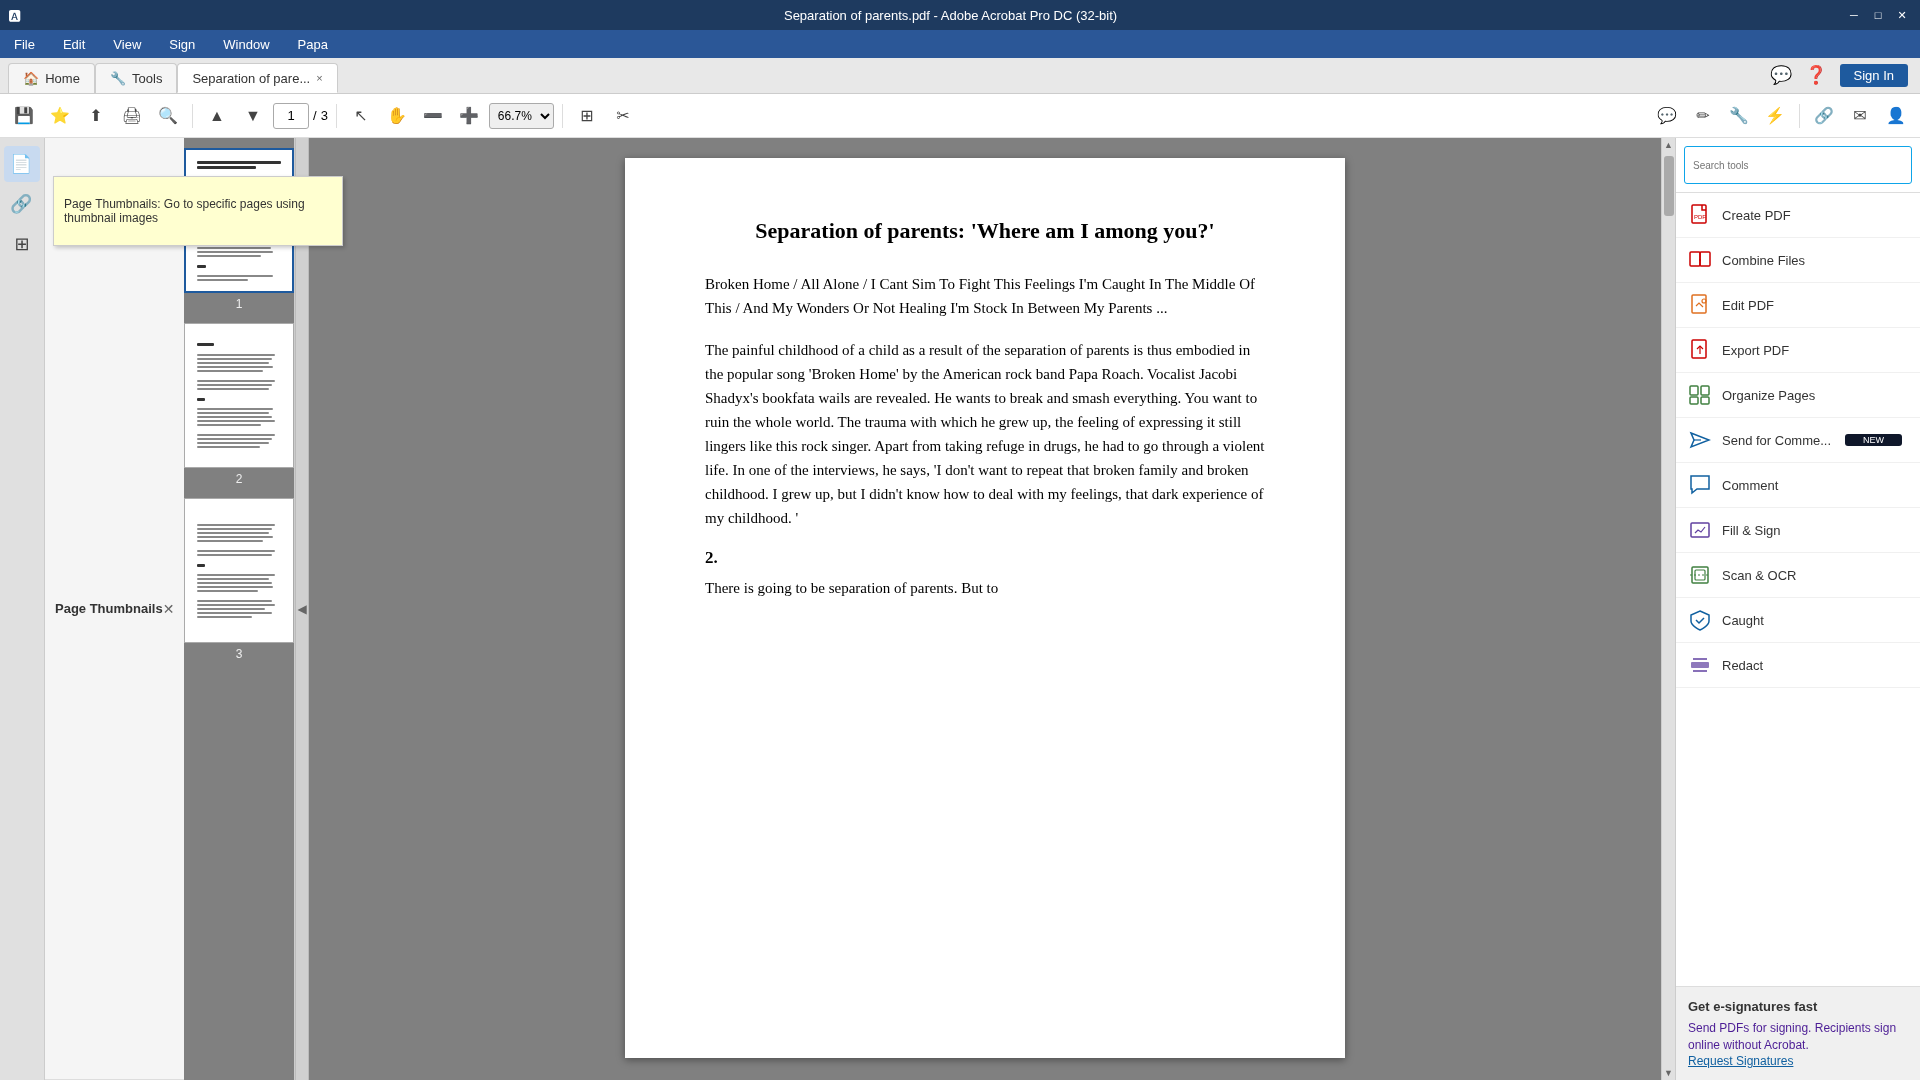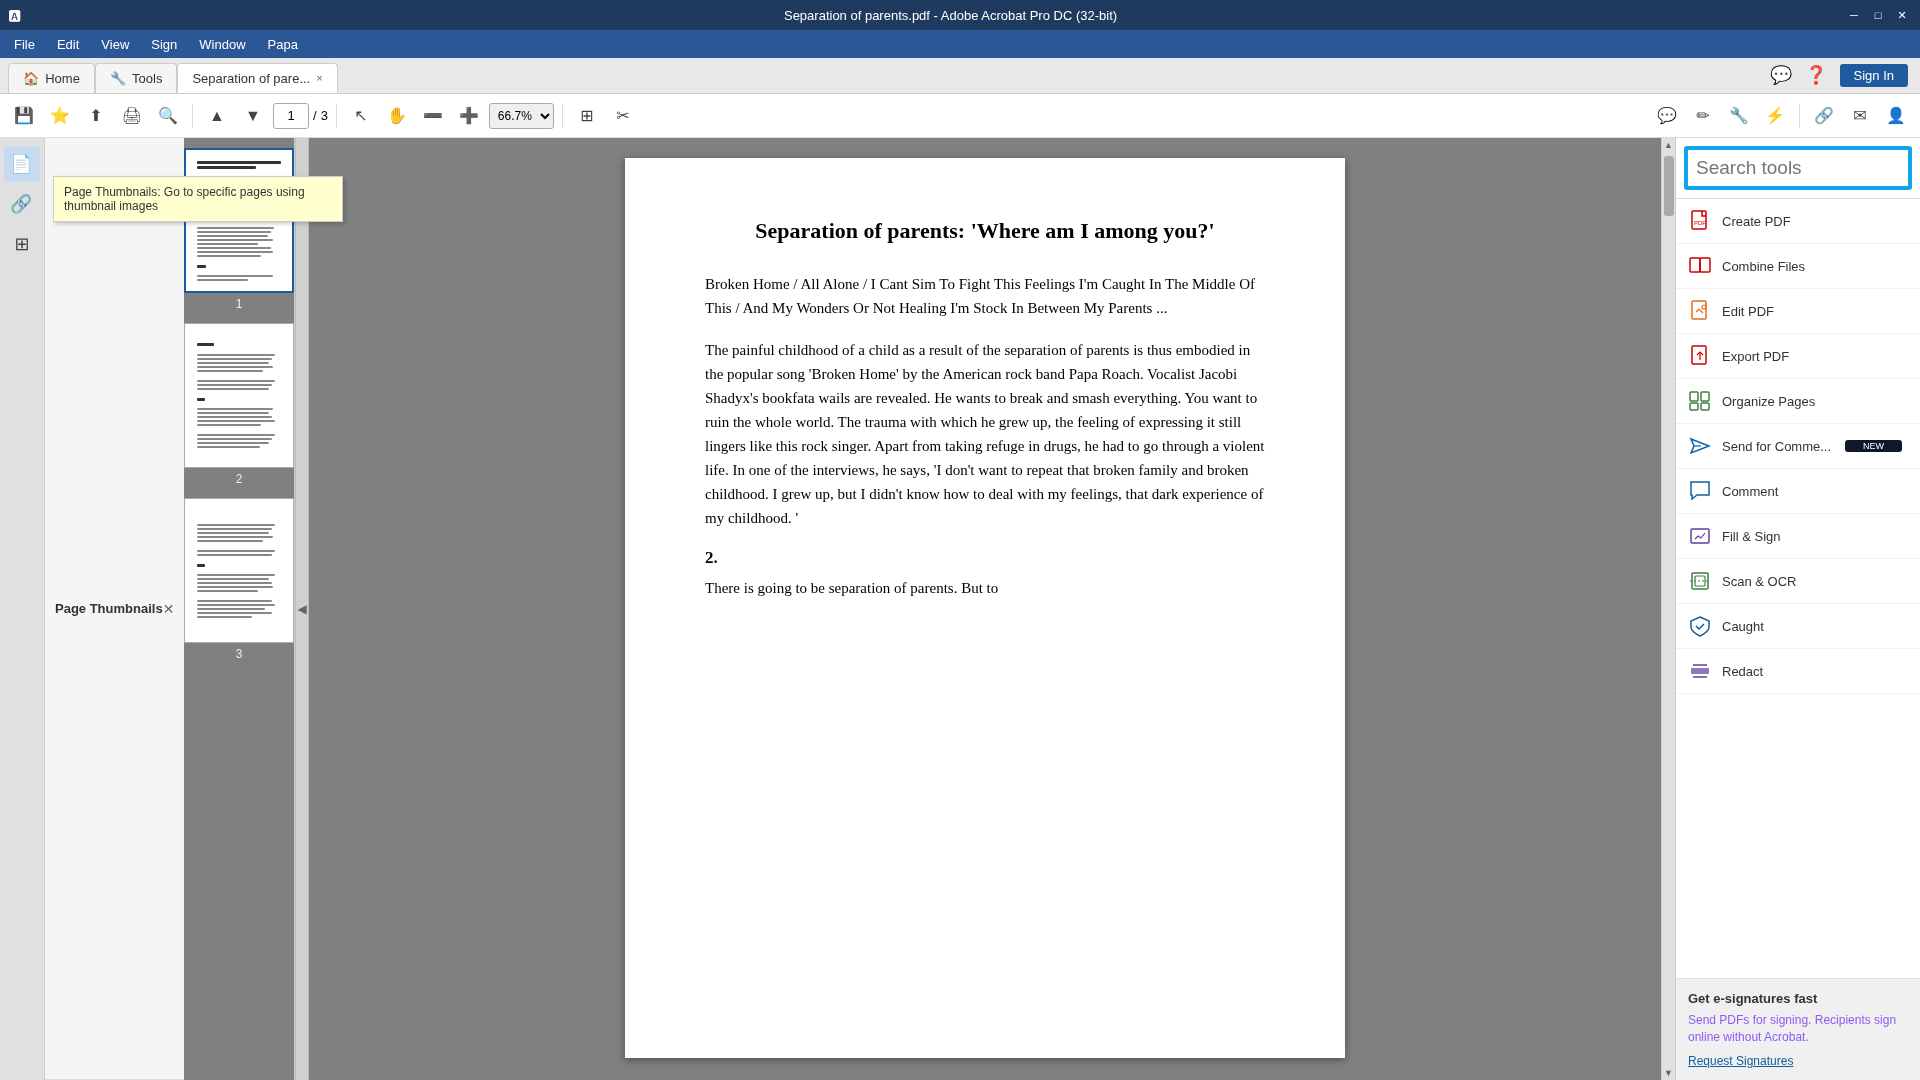--- a/index.html
+++ b/index.html
@@ -25,21 +25,21 @@
       background: transparent; border: none;
     }
 
     
     #menu-bar {
       background: #2b5797;
       height: 28px;
       display: flex;
       align-items: center;
       padding: 0 4px;
-      gap: 2px;
+      gap: 8px;
     }
     #menu-bar .menu-item {
       color: white;
       padding: 4px 10px;
       cursor: pointer;
       font-size: 13px;
       border-radius: 2px;
     }
 
     
@@ -177,21 +177,21 @@
       color: #666;
     }
 
     
     .tooltip-box {
       position: absolute;
       top: 38px;
       left: 8px;
       background: #ffffd0;
       border: 1px solid #ccc;
-      padding: 8px 10px;
+      padding: 20px 10px;
       font-size: 12px;
       color: #333;
       z-index: 100;
       width: 290px;
       box-shadow: 2px 2px 4px rgba(0,0,0,0.2);
       border-radius: 0;
     }
 
     
     #thumbnails {
@@ -299,24 +299,24 @@
       display: flex;
       flex-direction: column;
     }
     #right-search {
       padding: 8px;
       border-bottom: 1px solid #ddd;
     }
     #right-search input {
       width: 100%;
       height: 30px;
-      border: 4px solid #0ea5e9;
+      border: 1px solid #0ea5e9;
       border-radius: 3px;
       padding: 18px 8px;
-      font-size: 19px;
+      font-size: 10px;
       color: #666;
     }
 
     .tool-item {
       display: flex;
       align-items: center;
       padding: 10px 12px;
       cursor: pointer;
       border-bottom: 1px solid #f0f0f0;
       gap: 10px;
@@ -352,22 +352,22 @@
       border-top: 1px solid #ddd;
       font-size: 12px;
     }
     #esig-promo .promo-title {
       font-weight: bold;
       font-size: 13px;
       margin-bottom: 6px;
       color: #333;
     }
     #esig-promo .promo-text {
-      color: #8b5cf6;
-      margin-bottom: 8px;
+      color: #4c1d95;
+      margin-bottom: 0;
       line-height: 1.4;
     }
     #esig-promo .promo-link {
       color: #1060a0;
       text-decoration: underline;
       cursor: pointer;
       font-size: 12px;
     }
 
     

